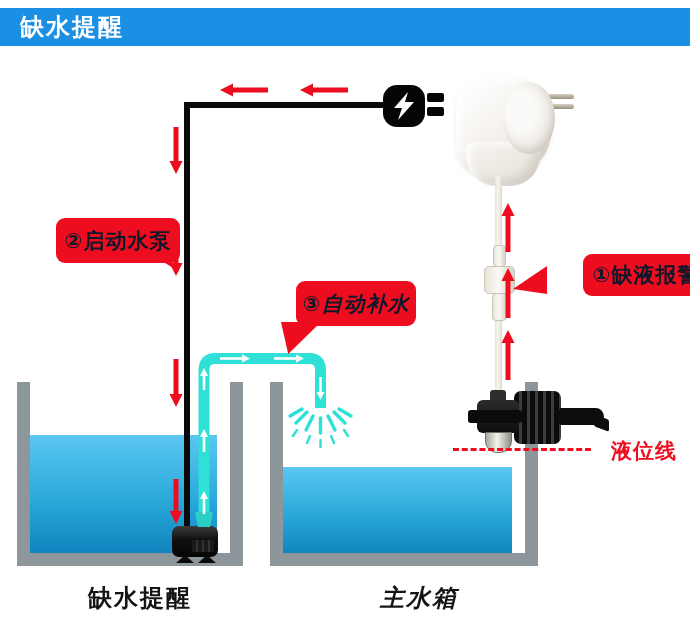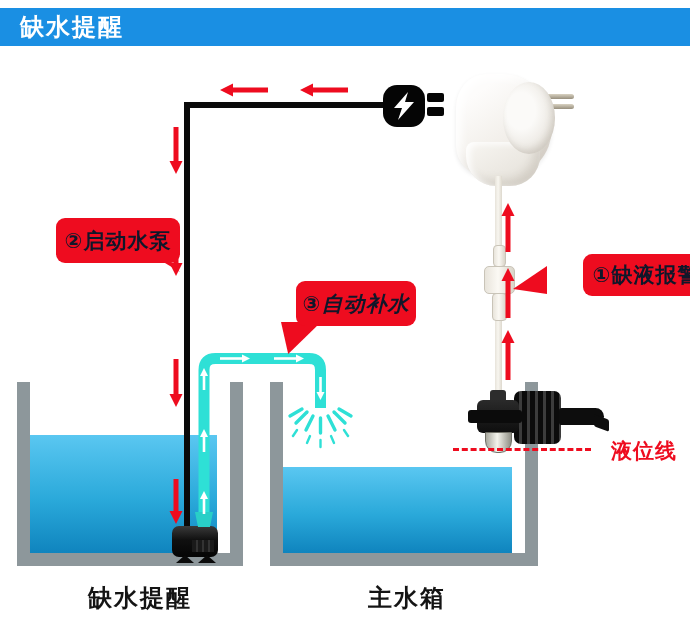--- a/index.html
+++ b/index.html
@@ -14,21 +14,21 @@
   
   .tank{position:absolute;border:13px solid #8d979b;border-top:none;z-index:5;}
   .tank-backup{left:17px;top:382px;width:200px;height:171px;}
   .tank-main{left:270px;top:382px;width:242px;height:171px;}
   .water{position:absolute;background:linear-gradient(180deg,#5ac7f1 0%,#2aa9da 55%,#0f84be 100%);z-index:6;}
   .water-backup{left:30px;top:435px;width:187px;height:118px;}
   .water-main{left:283px;top:467px;width:229px;height:86px;}
 
   .tank-label{position:absolute;font-size:24px;font-weight:bold;color:#141414;z-index:20;letter-spacing:2px;}
   .label-backup{left:88px;top:582px;}
-  .label-main{left:368px;top:582px;}
+  .label-main{left:380px;top:582px;font-style:italic;}
 
   
   .cable-h{position:absolute;left:184px;top:102px;width:202px;height:6px;background:#0a0a0a;z-index:12;border-radius:3px 0 0 3px;}
   .cable-v{position:absolute;left:184px;top:102px;width:6px;height:430px;background:#0a0a0a;z-index:12;}
 
   
   .plug-icon-body{position:absolute;left:383px;top:85px;width:42px;height:42px;background:#050505;border-radius:14px;z-index:13;}
   .plug-icon-body svg{position:absolute;left:0;top:0;}
   .plug-prong{position:absolute;background:#050505;border-radius:2px;z-index:13;}
   .prong-top{left:427px;top:93px;width:17px;height:9px;}

